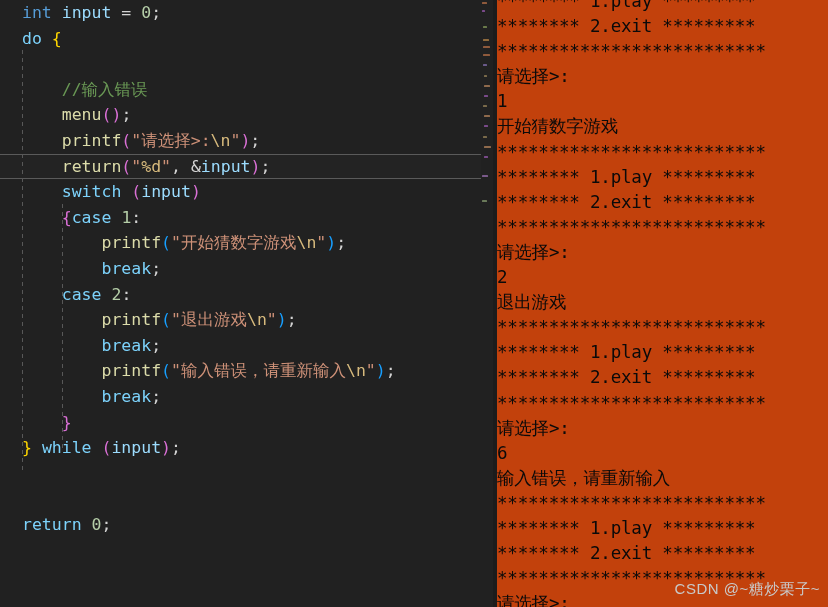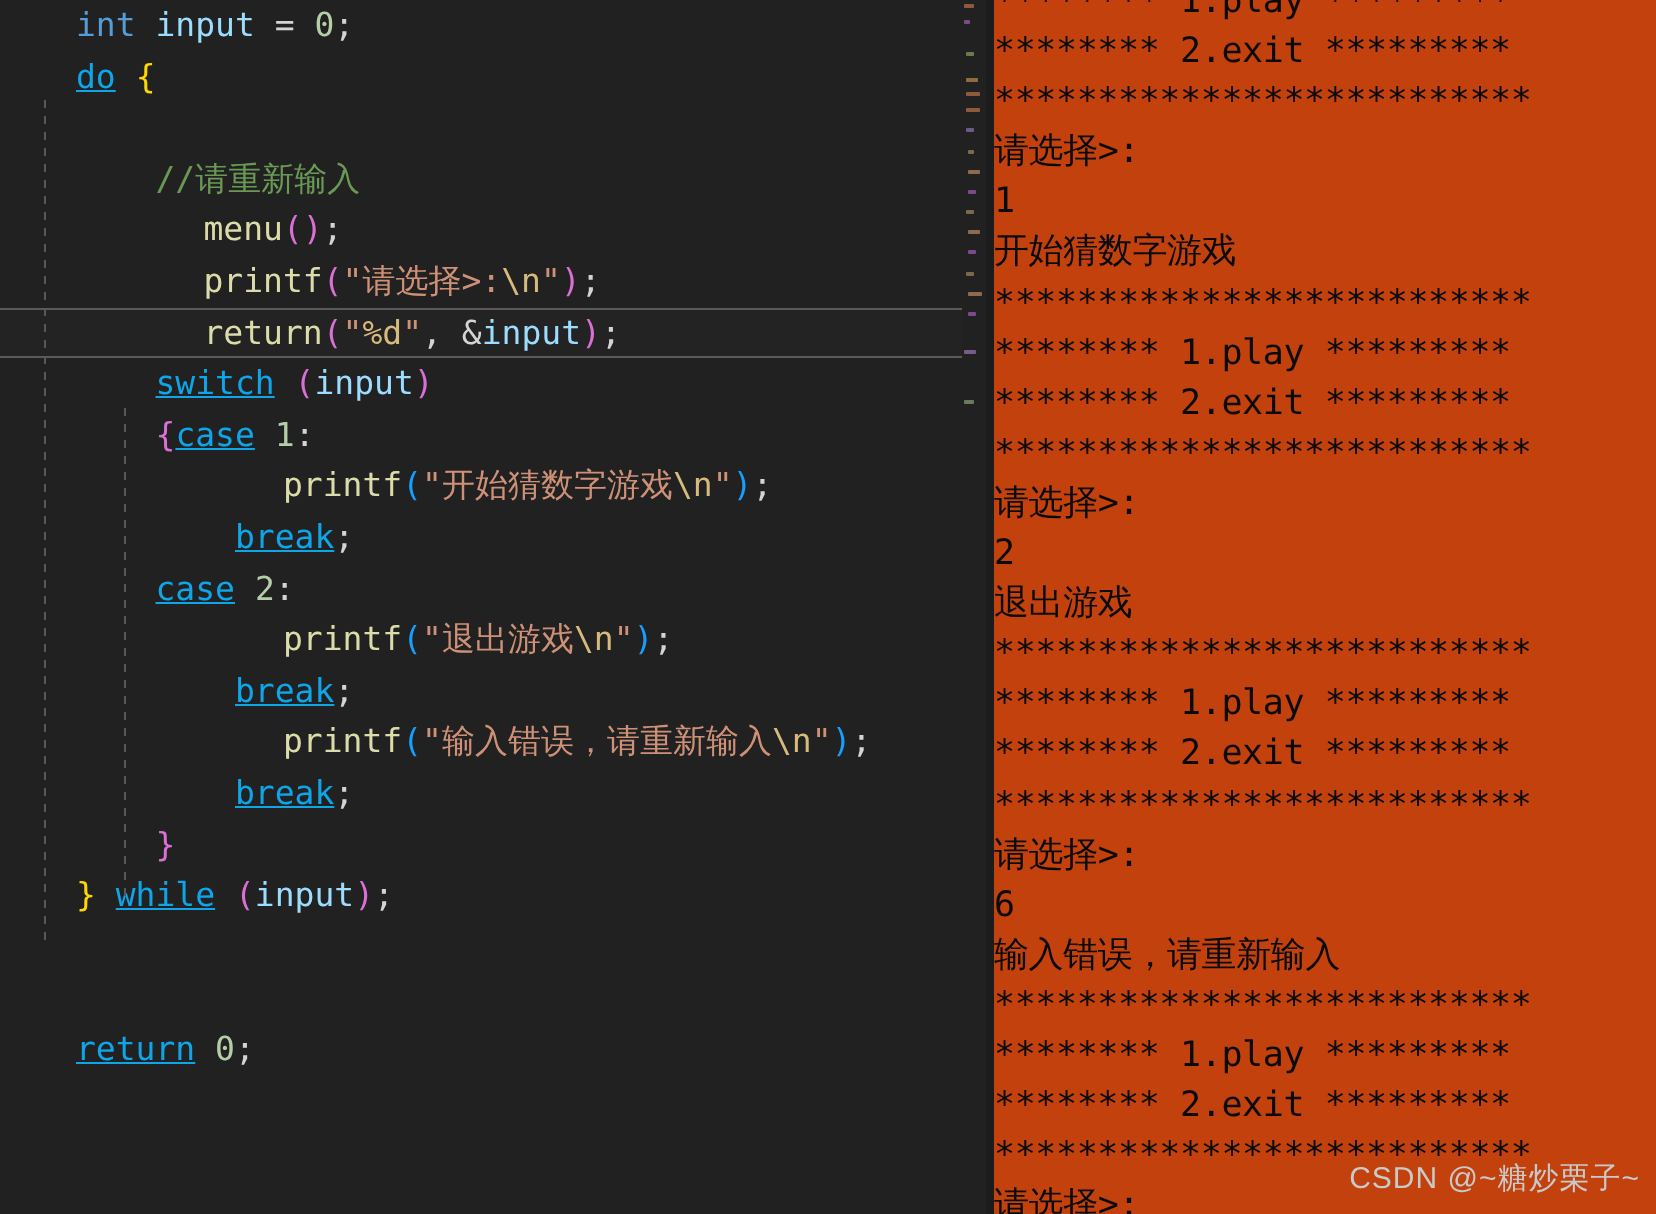--- a/index.html
+++ b/index.html
@@ -37,35 +37,35 @@
     margin: 0;
     font-family: "DejaVu Sans Mono", "Liberation Mono", monospace;
     font-size: 16.5px;
     line-height: 25.6px;
   }
   .code-line {
     position: relative;
     height: 25.6px;
     line-height: 25.6px;
     white-space: pre;
-    padding-left: 38px;
+    padding-left: 22px;
     color: #d4d4d4;
     letter-spacing: 0px;
   }
   .code-line.current {
     background: #232323;
     box-shadow: inset 0 1px 0 0 #5a5a5a, inset 0 -1px 0 0 #5a5a5a;
   }
 
   
   .t-key   { color: #569cd6; }
-  .t-ctrl  { color: #0ea5e9; text-decoration: underline; }
+  .t-ctrl  { color: #7dd3fc; }
   .t-var   { color: #9cdcfe; }
   .t-num   { color: #b5cea8; }
-  .t-func  { color: #dcdcaa; margin-left: 24px; }
+  .t-func  { color: #dcdcaa; }
   .t-str   { color: #ce9178; }
   .t-esc   { color: #d7ba7d; }
   .t-com   { color: #6a9955; }
   .t-pun   { color: #d4d4d4; }
   .t-brace1 { color: #ffd700; }
   .t-brace2 { color: #da70d6; }
   .t-brace3 { color: #179fff; }
 
   
   .guide {
@@ -143,21 +143,21 @@
 </head>
 <body>
 
 <div id="root">
 
   <div class="editor-pane">
     <div class="code-area" id="code-area">
         <div class="code-line"><span></span><span class="t-key">int</span><span class="t-pun"> </span><span class="t-var">input</span><span class="t-pun"> = </span><span class="t-num">0</span><span class="t-pun">;</span></div>
         <div class="code-line"><span></span><span class="t-ctrl">do</span><span class="t-pun"> </span><span class="t-brace1">{</span></div>
         <div class="code-line"><span>    </span></div>
-        <div class="code-line"><span>    </span><span class="t-com">//请重新输入</span></div>
+        <div class="code-line"><span>    </span><span class="t-com">//输入错误</span></div>
         <div class="code-line"><span>    </span><span class="t-func">menu</span><span class="t-brace2">()</span><span class="t-pun">;</span></div>
         <div class="code-line"><span>    </span><span class="t-func">printf</span><span class="t-brace2">(</span><span class="t-str">"请选择&gt;:</span><span class="t-esc">\n</span><span class="t-str">"</span><span class="t-brace2">)</span><span class="t-pun">;</span></div>
         <div class="code-line current"><span>    </span><span class="t-func">return</span><span class="t-brace2">(</span><span class="t-str">"</span><span class="t-esc">%d</span><span class="t-str">"</span><span class="t-pun">, &amp;</span><span class="t-var">input</span><span class="t-brace2">)</span><span class="t-pun">;</span></div>
         <div class="code-line"><span>    </span><span class="t-ctrl">switch</span><span class="t-pun"> </span><span class="t-brace2">(</span><span class="t-var">input</span><span class="t-brace2">)</span></div>
         <div class="code-line"><span>    </span><span class="t-brace2">{</span><span class="t-ctrl">case</span><span class="t-pun"> </span><span class="t-num">1</span><span class="t-pun">:</span></div>
         <div class="code-line"><span>        </span><span class="t-func">printf</span><span class="t-brace3">(</span><span class="t-str">"开始猜数字游戏</span><span class="t-esc">\n</span><span class="t-str">"</span><span class="t-brace3">)</span><span class="t-pun">;</span></div>
         <div class="code-line"><span>        </span><span class="t-ctrl">break</span><span class="t-pun">;</span></div>
         <div class="code-line"><span>    </span><span class="t-ctrl">case</span><span class="t-pun"> </span><span class="t-num">2</span><span class="t-pun">:</span></div>
         <div class="code-line"><span>        </span><span class="t-func">printf</span><span class="t-brace3">(</span><span class="t-str">"退出游戏</span><span class="t-esc">\n</span><span class="t-str">"</span><span class="t-brace3">)</span><span class="t-pun">;</span></div>
         <div class="code-line"><span>        </span><span class="t-ctrl">break</span><span class="t-pun">;</span></div>

